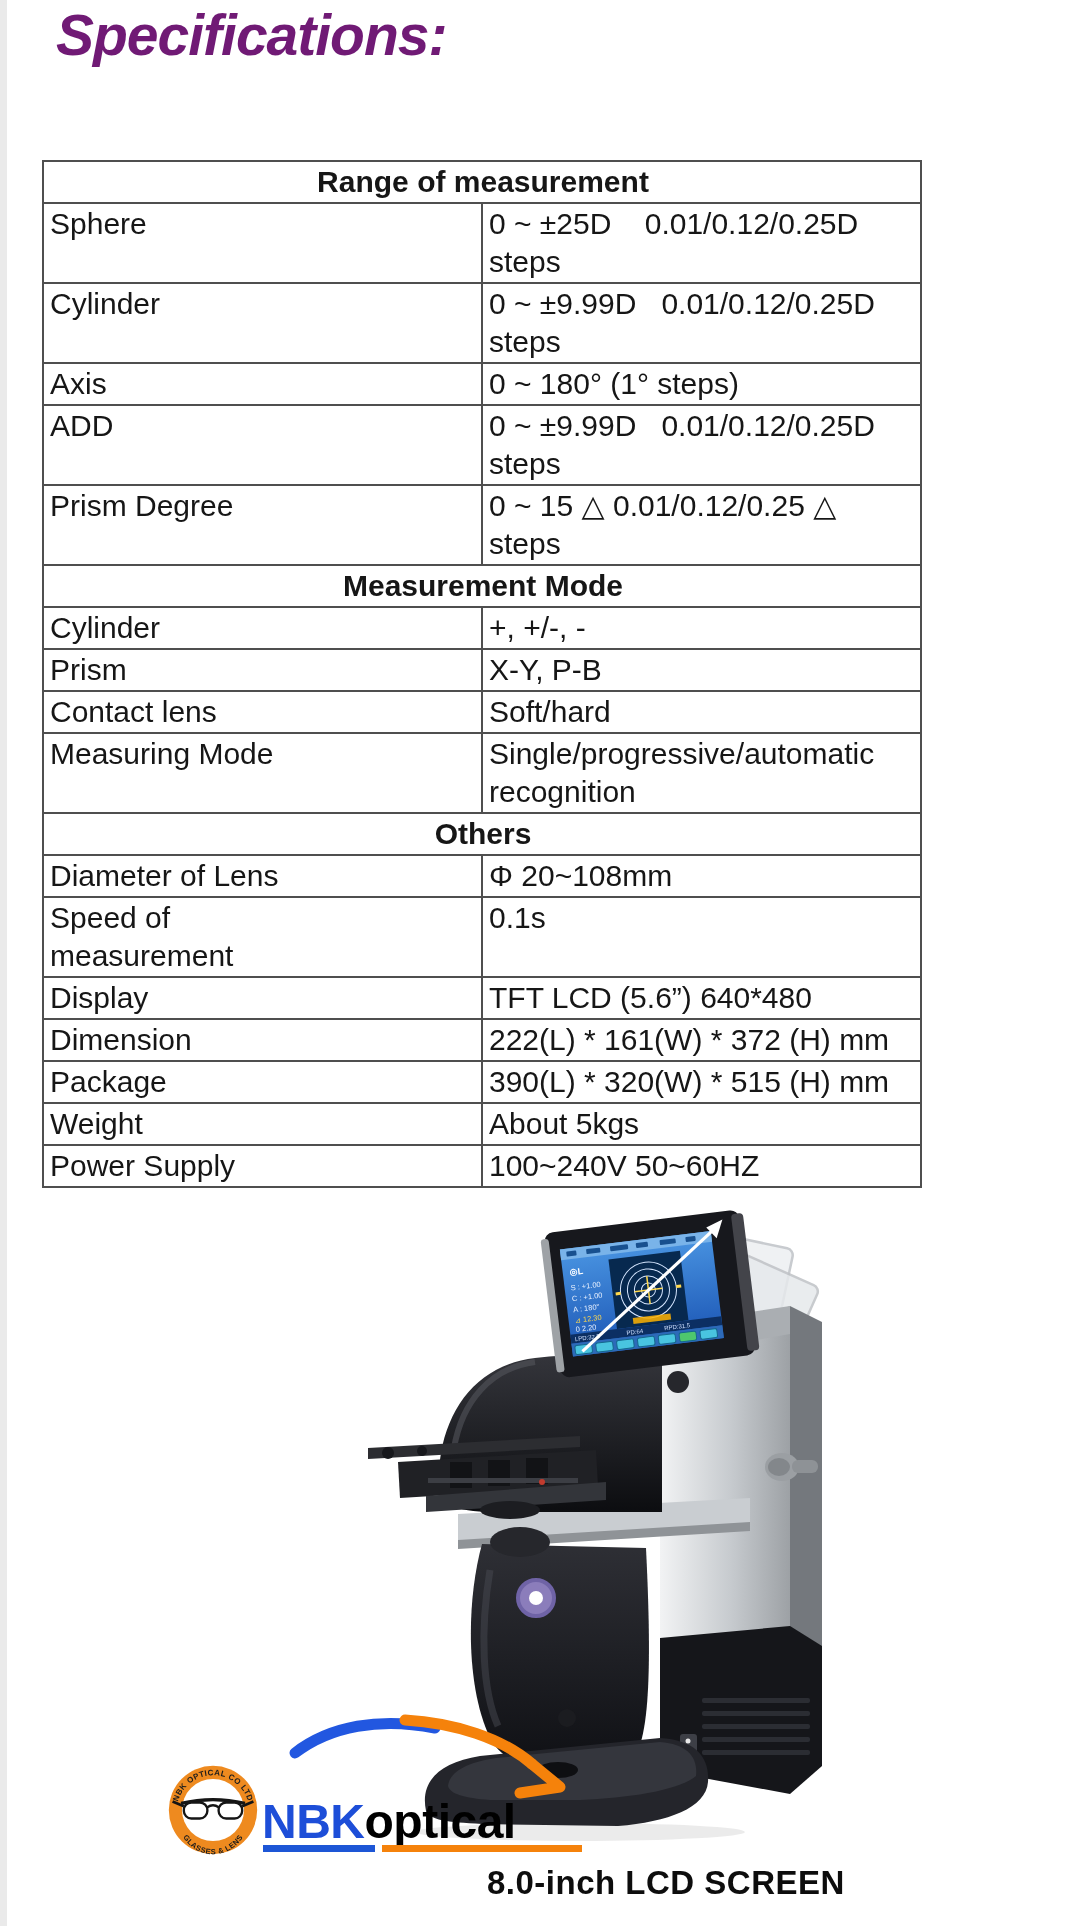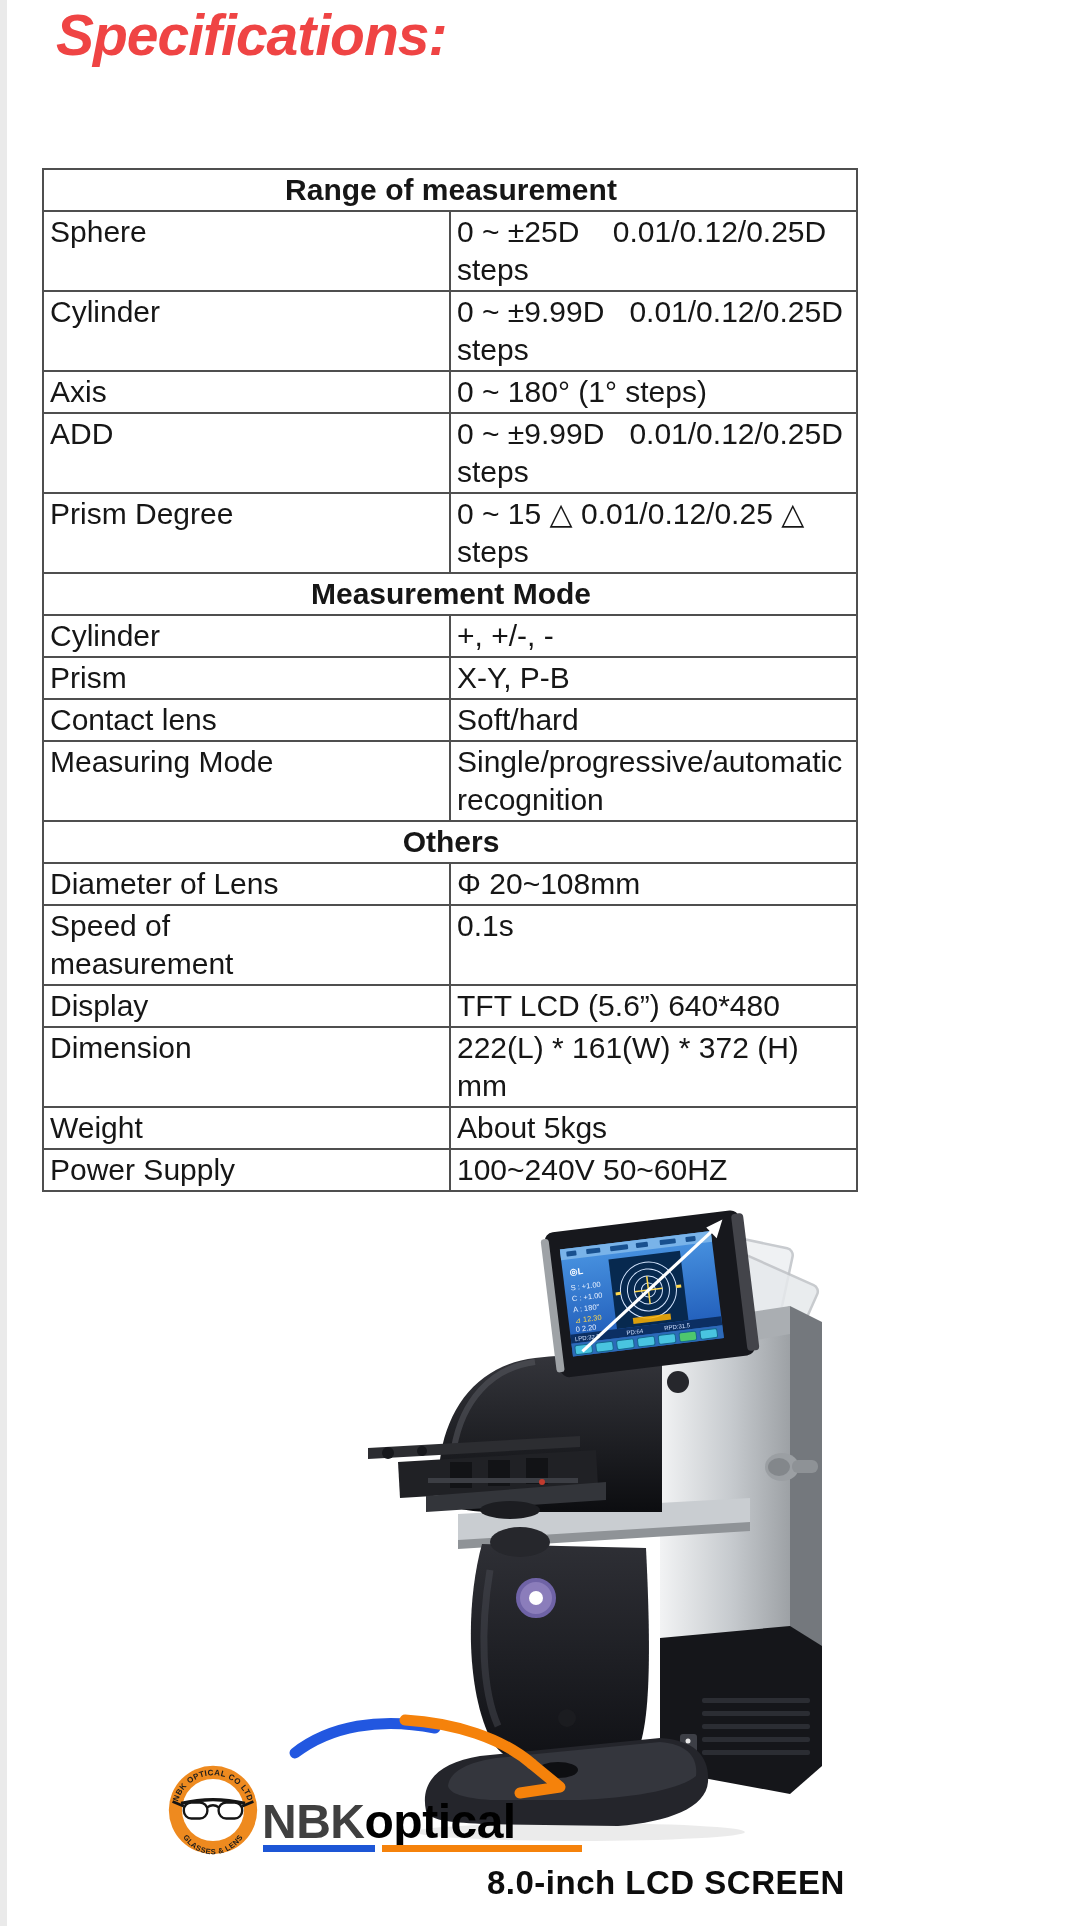--- a/index.html
+++ b/index.html
@@ -6,43 +6,43 @@
   body {
     width:1080px; height:1926px; position:relative;
     background:#ffffff; overflow:hidden;
     font-family:"Liberation Sans", sans-serif;
     color:#161616;
   }
   .left-strip { position:absolute; left:0; top:0; width:7px; height:1926px; background:#eaeaea; }
   .title {
     position:absolute; left:56px; top:2px;
     font-size:57px; font-weight:800; font-style:italic;
-    letter-spacing:-1px; color:#ef4444;
+    letter-spacing:-1px; color:#701a75;
   }
   table.spec {
-    position:absolute; left:42px; top:168px; width:816px;
+    position:absolute; left:42px; top:160px; width:880px;
     border-collapse:collapse; table-layout:fixed;
   }
   table.spec td {
     border:2px solid #4f4f4f;
     font-size:30px; line-height:38px;
     vertical-align:top; padding:1px 4px 1px 6px;
     white-space:pre-wrap; color:#161616;
   }
   table.spec td.lbl { width:266px;margin-top:21px; }
   table.spec td.hdr { text-align:center; font-weight:bold; }
   .figure { position:absolute; left:330px; top:1210px; width:560px; height:640px; }
   .swoosh  { position:absolute; left:270px; top:1690px; width:320px; height:125px; }
   .badge   { position:absolute; left:166px; top:1763px; width:94px; height:94px; }
   .wordmark {
     position:absolute; left:262px; top:1798px;
     font-size:48px; font-weight:800; line-height:1; letter-spacing:-0.5px;
     white-space:nowrap;
   }
-  .wordmark .nbk { color:#404040; }
+  .wordmark .nbk { color:#1d4ed8; }
   .wordmark .opt { color:#000000; }
   .ul-blue   { position:absolute; left:263px; top:1845px; width:112px; height:7px; background:#1d56d6; }
   .ul-orange { position:absolute; left:382px; top:1845px; width:200px; height:7px; background:#f5820b; }
   .caption {
     position:absolute; left:487px; top:1864px;
     font-size:33px; font-weight:bold; letter-spacing:0.5px; color:#0d0d0d;
   }
   svg text { font-family:"Liberation Sans", sans-serif; }
 </style>
 </head>
@@ -111,20 +111,24 @@
 measurement</td>
       <td class="val">0.1s</td>
     </tr>
     <tr>
       <td class="lbl">Display</td>
       <td class="val">TFT LCD (5.6”) 640*480</td>
     </tr>
     <tr>
       <td class="lbl">Dimension</td>
       <td class="val">222(L) * 161(W) * 372 (H) mm</td>
+    </tr>
+    <tr>
+      <td class="lbl">Package</td>
+      <td class="val">390(L) * 320(W) * 515 (H) mm</td>
     </tr>
     <tr>
       <td class="lbl">Weight</td>
       <td class="val">About 5kgs</td>
     </tr>
     <tr>
       <td class="lbl">Power Supply</td>
       <td class="val">100~240V 50~60HZ</td>
     </tr>
   </tbody>

